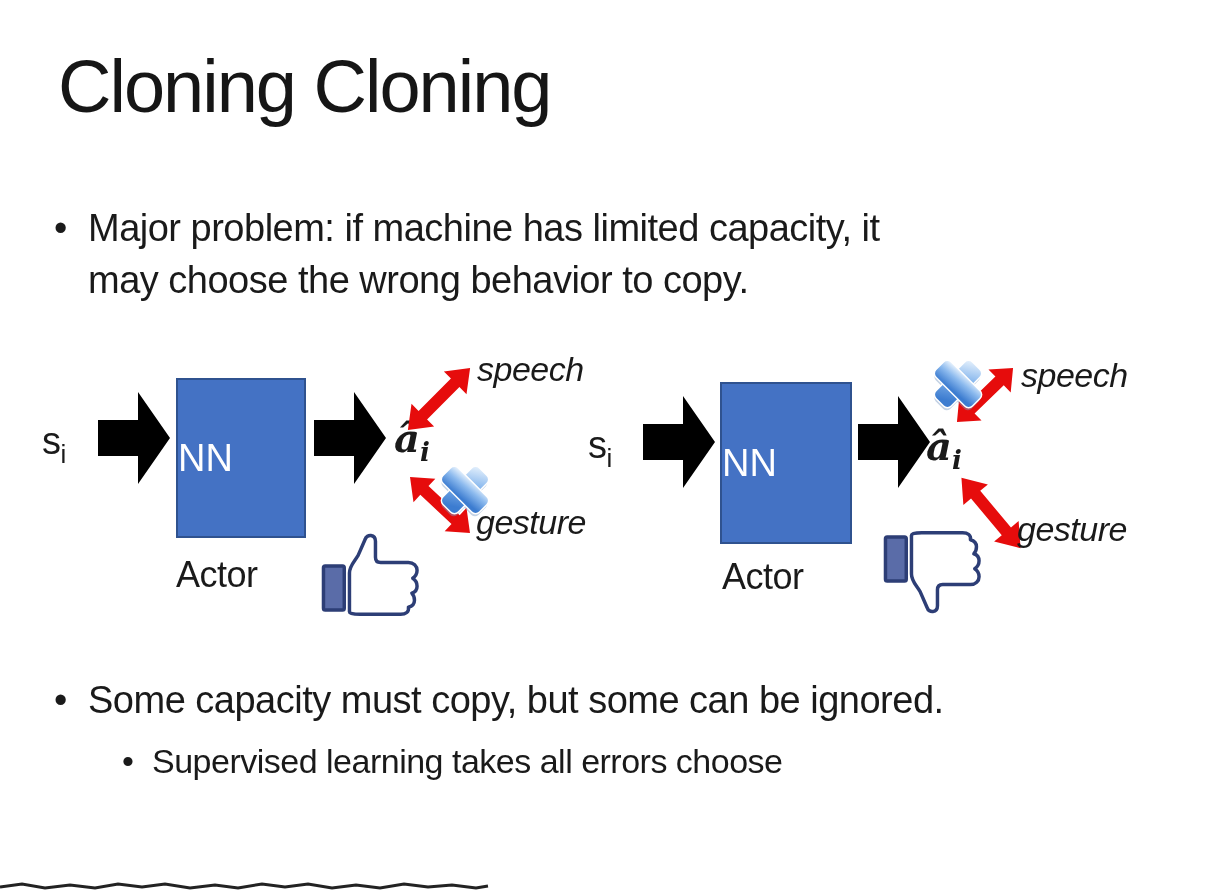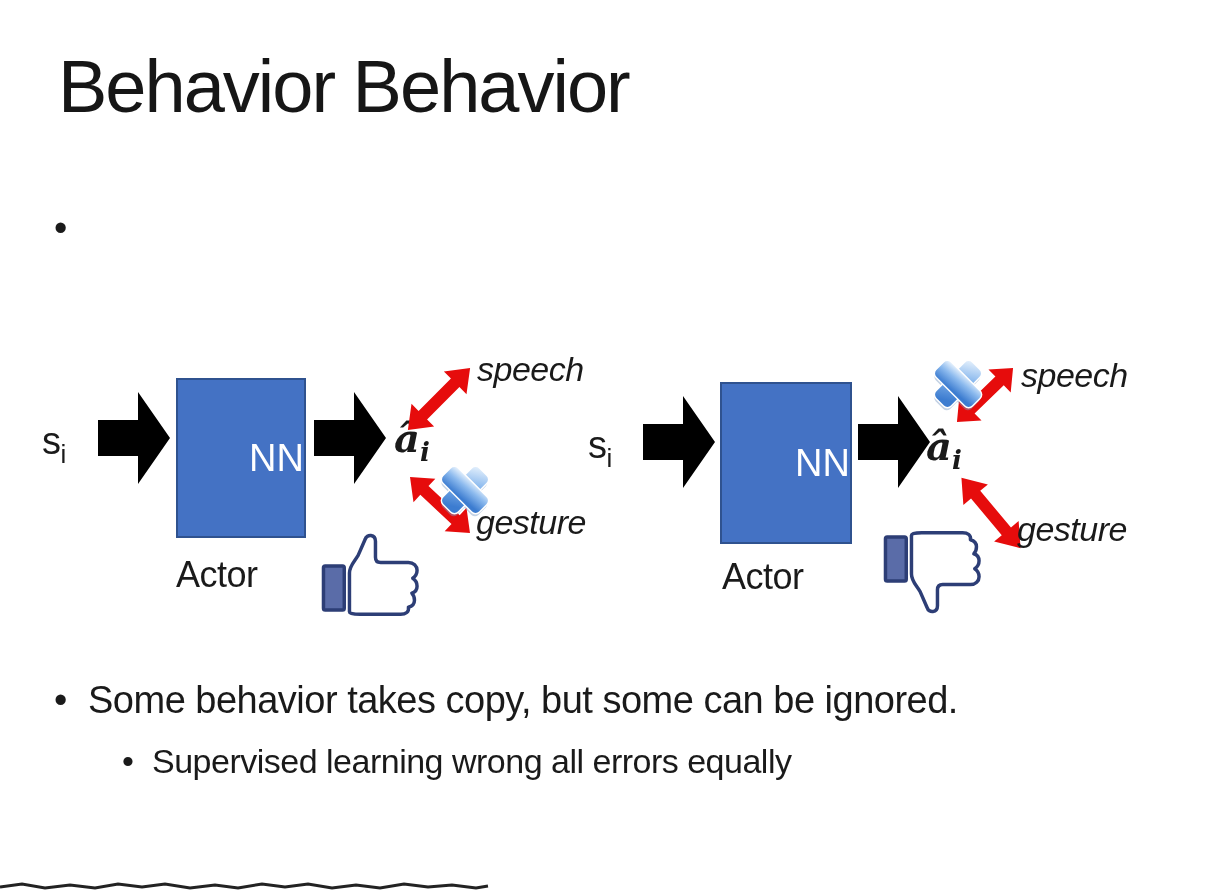--- a/index.html
+++ b/index.html
@@ -8,21 +8,21 @@
     overflow:hidden;font-family:"Liberation Sans",sans-serif;color:#1a1a1a;
   }
   .abs{position:absolute;}
   .txt{letter-spacing:-0.5px;white-space:nowrap;}
   #title{font-size:74px;font-weight:300;letter-spacing:-2px;color:#161616;}
   .bullet-row{display:flex;align-items:flex-start;}
   .b-main{font-size:38px;line-height:52px;}
   .b-sub{font-size:34px;line-height:46px;}
   .dot{flex:0 0 34px;}
   .dot-sub{flex:0 0 30px;}
-  .nnbox{display:flex;align-items:center;justify-content:flex-end;
+  .nnbox{display:flex;align-items:center;justify-content:flex-start;
          border:2px solid #2F528F;box-sizing:border-box;}
   .nnlabel{color:#fff;font-size:38px;letter-spacing:0;}
   .actor{font-size:36px;text-align:left;}
   .sio{font-size:38px;}
   .sio sub{font-size:26px;line-height:0;}
   .ahat{font-family:"DejaVu Serif",serif;font-style:italic;font-size:40px;font-weight:bold;}
   .ahat sub{font-size:26px;line-height:0;}
   .lbl{font-size:34px;font-style:italic;}
   svg.icon{overflow:visible;}
 </style>
@@ -57,25 +57,27 @@
         <path fill="#ffffff" d="M34,94 L34,50 C34,42 39,38 44,30 L52,12
           C54,5 64,6 64,14 L64,32 C64,36 66,38 70,38 L102,38
           C108,38 112,42 112,47 C112,51 110,54 107,56
           C110,58 112,61 112,65 C112,69 109,72 106,73
           C108,75 109,78 109,81 C109,85 106,88 102,89
           C103,94 99,97 93,97 L46,97 C39,97 34,96 34,94 Z"></path>
       </g>
     </defs>
   </svg>
 
-  <div id="title" class="abs txt" style="left:58px;top:44px;">Behavior Behavior</div>
+  <div id="title" class="abs txt" style="left:58px;top:44px;">Cloning Cloning</div>
 
   <div class="abs bullet-row b-main txt" style="left:54px;top:202px;">
     <span class="dot">•</span>
     <span>
+      <span style="display:block">Major problem: if machine has limited capacity, it</span>
+      <span style="display:block">may choose the wrong behavior to copy.</span>
     </span>
   </div>
 
   <div class="abs sio txt" style="left:42px;top:420px;"><span>s</span><sub>i</sub></div>
 
   <svg class="abs icon" style="left:98px;top:390px;width:72px;height:96px" viewBox="0 0 72 96">
     <use href="#shape-block-arrow" fill="#000000"></use>
   </svg>
 
   <div class="abs nnbox" style="left: 176px; top: 378px; width: 130px; height: 160px; background: rgb(68, 114, 196); border-color: rgb(47, 82, 143);">
@@ -137,26 +139,26 @@
     <use href="#shape-red-arrow" fill="#E60C0C"></use>
   </svg>
   <div class="abs lbl txt" style="left:1017px;top:510px;">gesture</div>
 
   <svg class="abs icon" style="left:882px;top:530px;width:104px;height:88px;transform:scaleY(-1)" viewBox="0 0 120 100" preserveAspectRatio="none">
     <use href="#shape-thumb"></use>
   </svg>
 
   <div class="abs bullet-row b-main txt" style="left:54px;top:674px;">
     <span class="dot">•</span>
-    <span>Some behavior takes copy, but some can be ignored.</span>
+    <span>Some capacity must copy, but some can be ignored.</span>
   </div>
 
   <div class="abs bullet-row b-sub txt" style="left:122px;top:738px;">
     <span class="dot-sub">•</span>
-    <span>Supervised learning wrong all errors equally</span>
+    <span>Supervised learning takes all errors choose</span>
   </div>
 
   <svg class="abs" style="left:0;top:880px;width:1210px;height:12px" viewBox="0 0 1210 12">
     <path d="M0,7 L22,4 L45,8 L70,5 L95,8 L118,4 L142,7 L165,4 L190,8 L215,5 L238,8 L262,4
              L285,7 L308,4 L332,8 L356,5 L380,8 L404,4 L428,7 L452,5 L476,8 L488,6" fill="none" stroke="#161616" stroke-width="3" opacity="0.95"></path>
   </svg>
 
 </div>
 
 </body></html>

